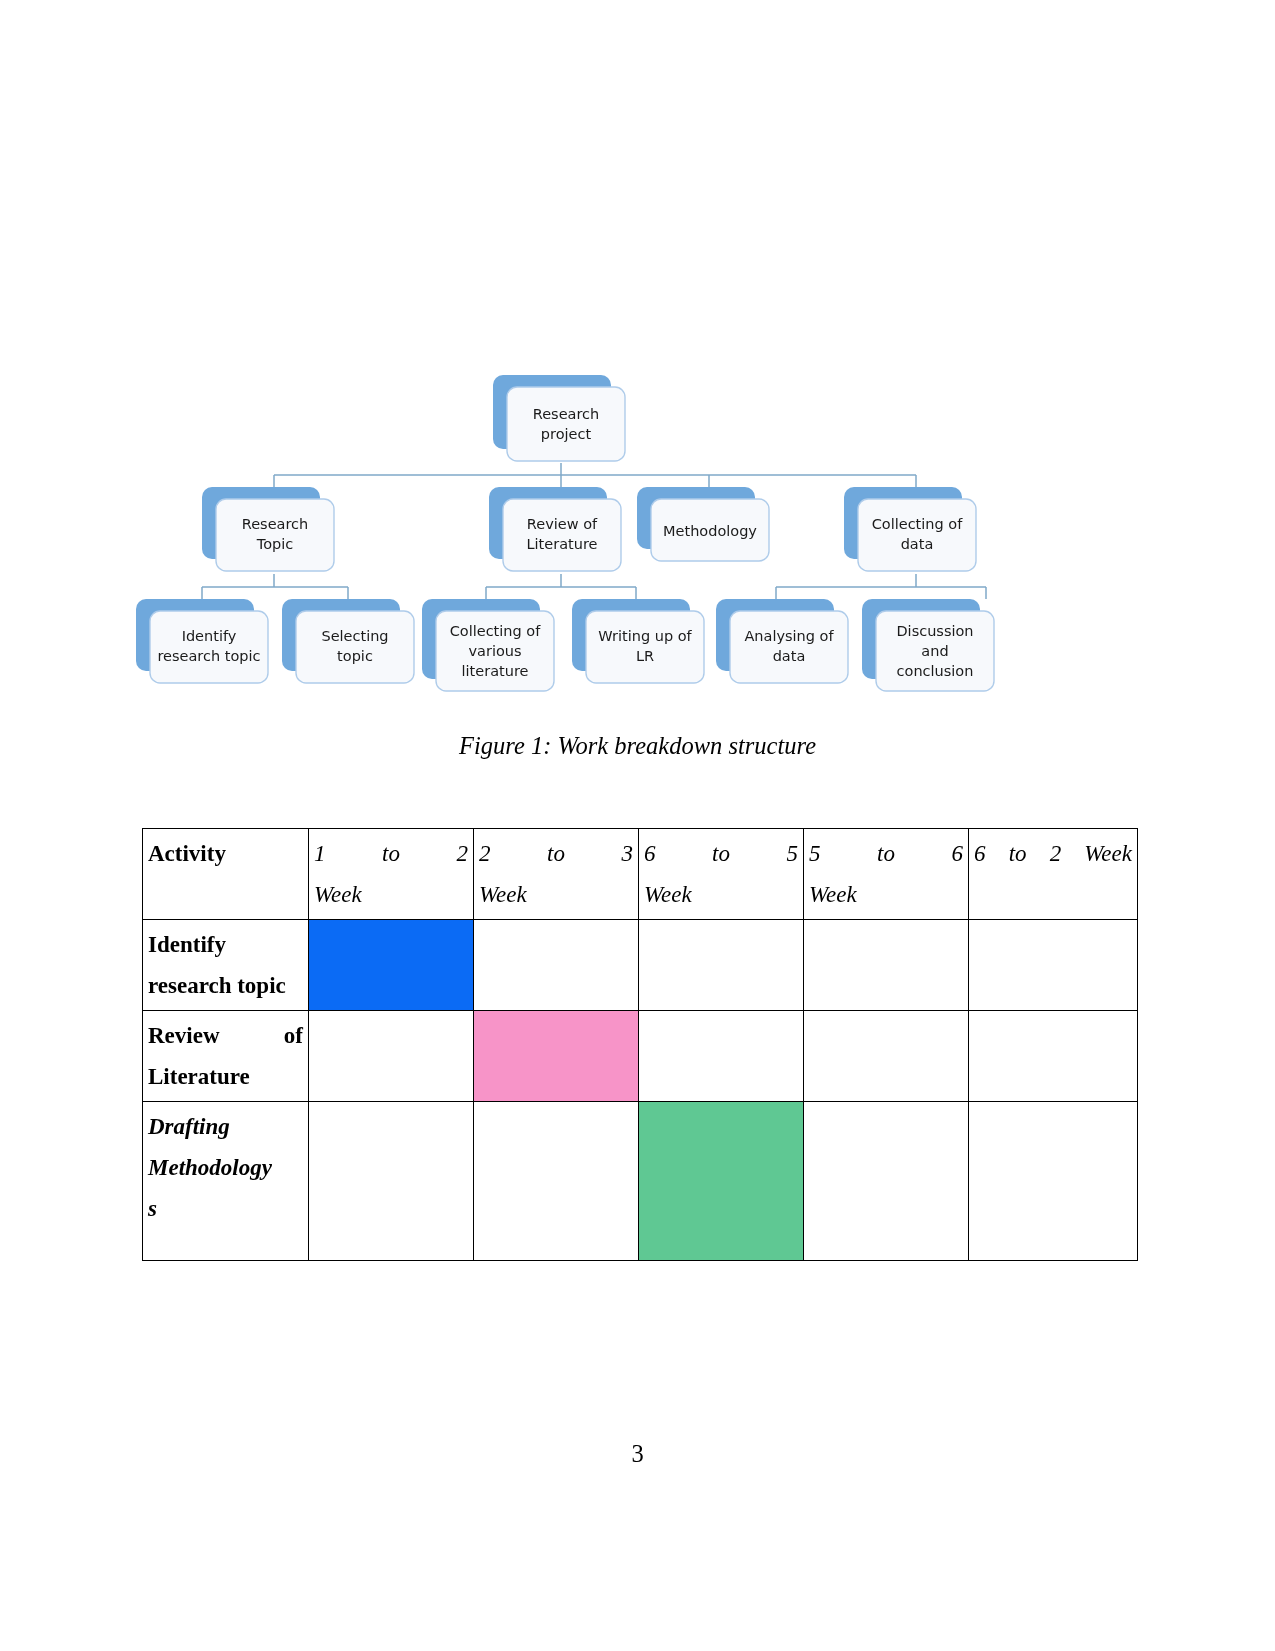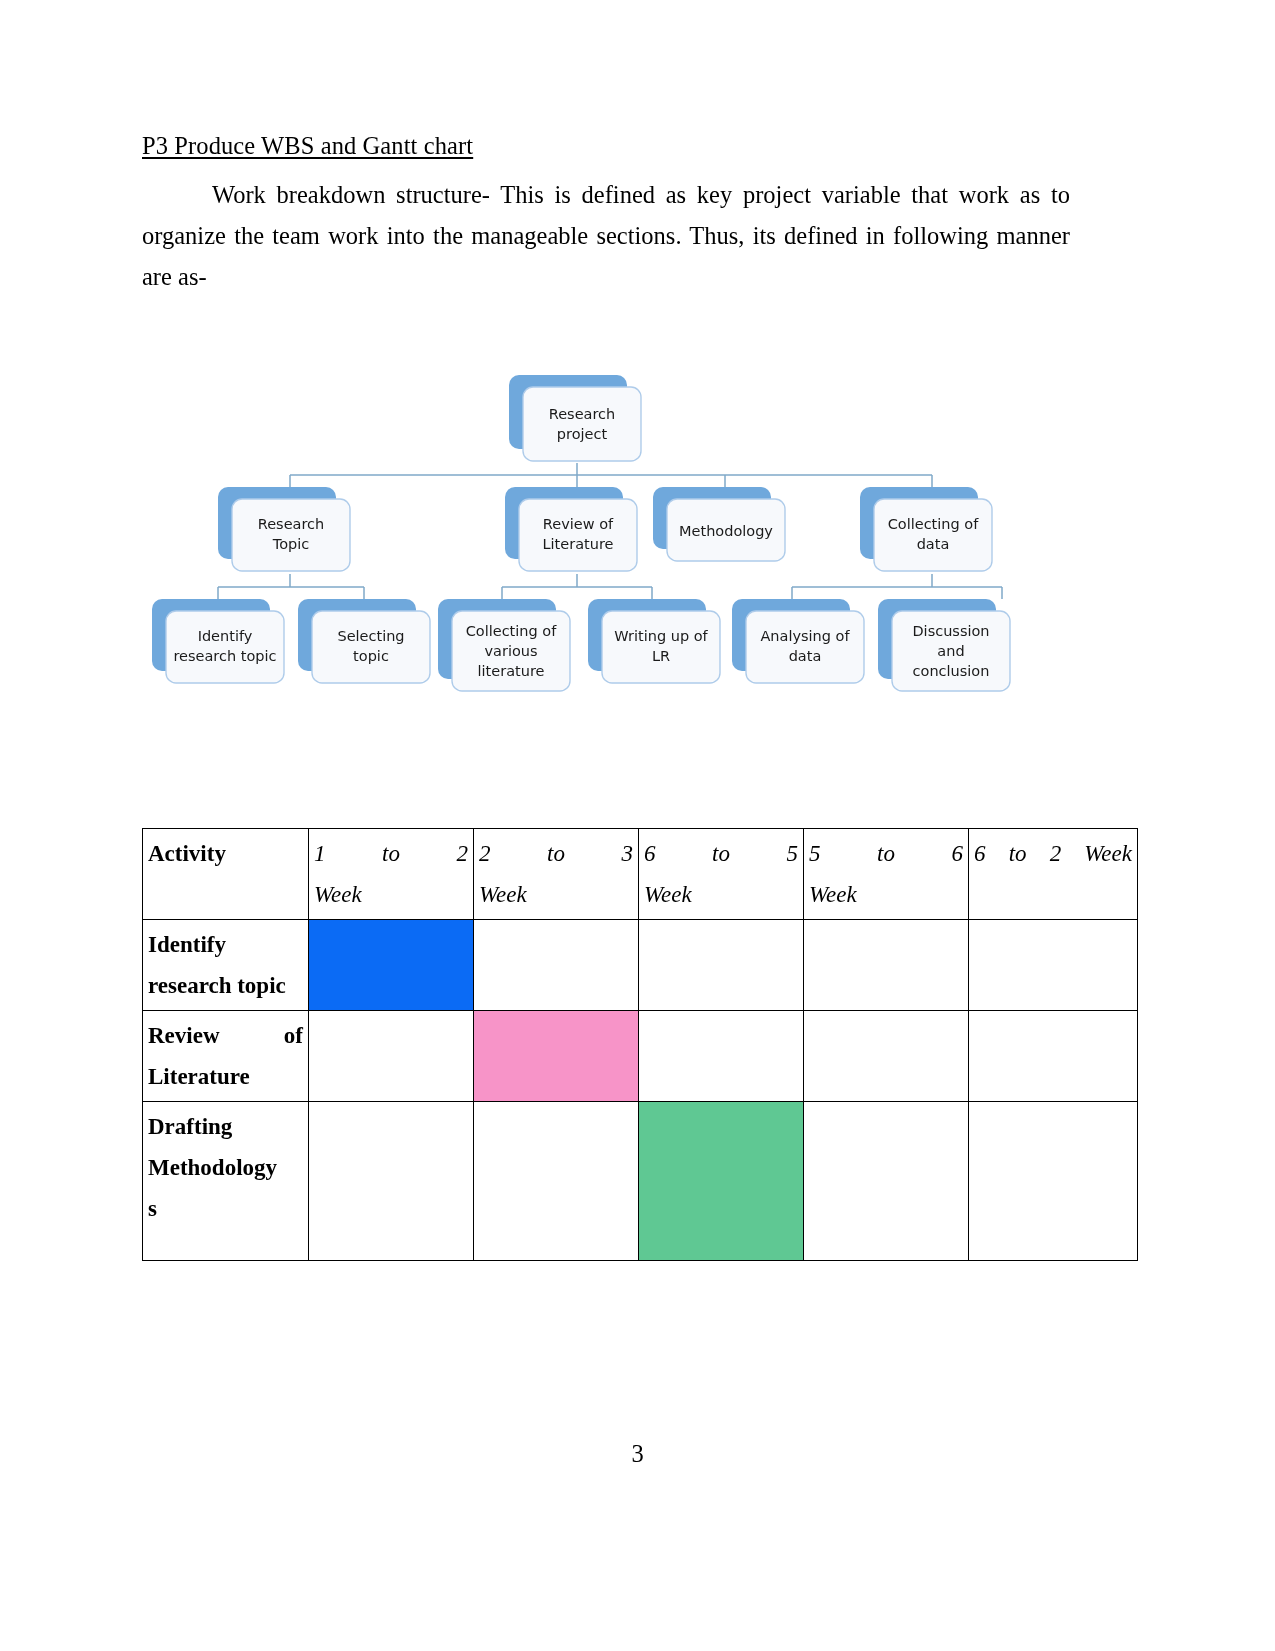--- a/index.html
+++ b/index.html
@@ -44,21 +44,21 @@
     line-height: 41px;
     text-align: justify;
     text-justify: inter-word;
     margin: 0;
     text-indent: 70px;
   }
 
   
   .wbs {
     position: absolute;
-    left: 142px;
+    left: 126px;
     top: 365px;
     width: 930px;
     height: 330px;
   }
   .wbs svg { display: block; }
 
   .node-shadow {
     fill: #6FA8DC;
     stroke: none;
   }
@@ -142,43 +142,39 @@
     text-align: justify;
     text-align-last: left;
     text-justify: inter-word;
   }
   .row-label.spread {
     text-align: justify;
     text-align-last: justify;
   }
   .hdr-row td { height: 132px; }
   .body-row td { height: 112px; }
-  .body-row.tall td { height: 150px; }
+  .body-row.tall td { height: 150px; font-style: italic; }
 
   .fill { padding: 0; }
 
   
   .page-number {
     position: absolute;
     top: 1440px;
     left: 0;
     width: 1275px;
     text-align: center;
     font-size: 24.5px;
   }
 </style>
 </head>
 <body>
 
 <div class="page">
 
-  <div class="content">
-    <div class="heading">P3 Produce WBS and Gantt chart </div>
-    <p class="para">Work breakdown structure- This is defined as key project variable that work as to organize the team work into the manageable sections. Thus, its defined in following manner are as-</p>
-  </div>
 
   <div class="wbs">
     <svg width="930" height="330" viewBox="0 0 930 330" xmlns="http://www.w3.org/2000/svg">
 
       <g>
         <path class="connector" d="M435 98 L435 110"></path>
         <path class="connector" d="M148 110 L790 110"></path>
         <path class="connector" d="M148 110 L148 122"></path>
         <path class="connector" d="M435 110 L435 122"></path>
         <path class="connector" d="M583 110 L583 122"></path>
@@ -276,20 +272,21 @@
         <rect class="node-shadow" x="736" y="234" width="118" height="80" rx="10" ry="10"></rect>
         <rect class="node-face" x="750" y="246" width="118" height="80" rx="10" ry="10"></rect>
         <text class="node-text" x="809" y="267">Discussion</text>
         <text class="node-text" x="809" y="287">and</text>
         <text class="node-text" x="809" y="307">conclusion</text>
       </g>
 
     </svg>
   </div>
 
+  <div class="caption">Figure 1: Work breakdown structure</div>
 
   <div class="gantt-wrap">
     <table class="gantt">
       <tbody>
         <tr class="hdr-row">
           <td class="col-activity hdr-activity">Activity</td>
           <td class="col-week hdr-week">
             <span class="oneline">1 to 2</span>
             <span class="line2">Week</span>
           </td>

